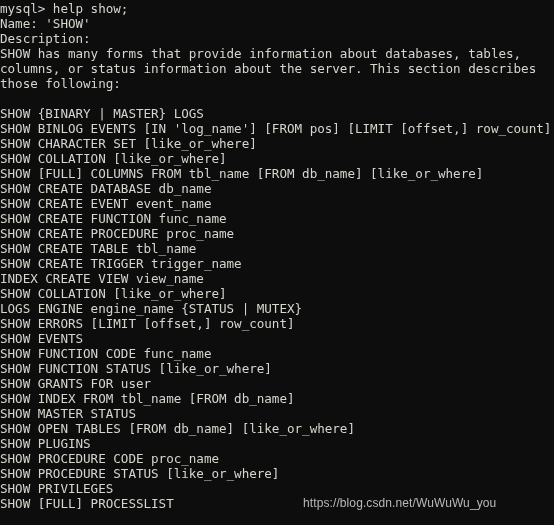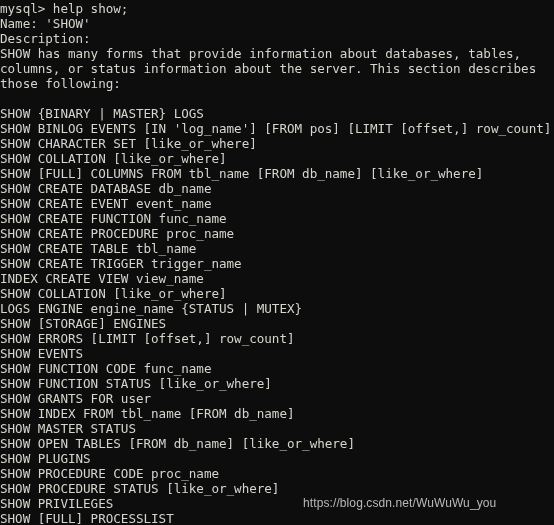--- a/index.html
+++ b/index.html
@@ -67,21 +67,20 @@
       <div class="term-line">SHOW [FULL] COLUMNS FROM tbl_name [FROM db_name] [like_or_where]</div>
       <div class="term-line">SHOW CREATE DATABASE db_name</div>
       <div class="term-line">SHOW CREATE EVENT event_name</div>
       <div class="term-line">SHOW CREATE FUNCTION func_name</div>
       <div class="term-line">SHOW CREATE PROCEDURE proc_name</div>
       <div class="term-line">SHOW CREATE TABLE tbl_name</div>
       <div class="term-line">SHOW CREATE TRIGGER trigger_name</div>
       <div class="term-line">INDEX CREATE VIEW view_name</div>
       <div class="term-line">SHOW COLLATION [like_or_where]</div>
       <div class="term-line">LOGS ENGINE engine_name {STATUS | MUTEX}</div>
-      <div class="term-line">SHOW [STORAGE] ENGINES</div>
       <div class="term-line">SHOW ERRORS [LIMIT [offset,] row_count]</div>
       <div class="term-line">SHOW EVENTS</div>
       <div class="term-line">SHOW FUNCTION CODE func_name</div>
       <div class="term-line">SHOW FUNCTION STATUS [like_or_where]</div>
       <div class="term-line">SHOW GRANTS FOR user</div>
       <div class="term-line">SHOW INDEX FROM tbl_name [FROM db_name]</div>
       <div class="term-line">SHOW MASTER STATUS</div>
       <div class="term-line">SHOW OPEN TABLES [FROM db_name] [like_or_where]</div>
       <div class="term-line">SHOW PLUGINS</div>
       <div class="term-line">SHOW PROCEDURE CODE proc_name</div>

